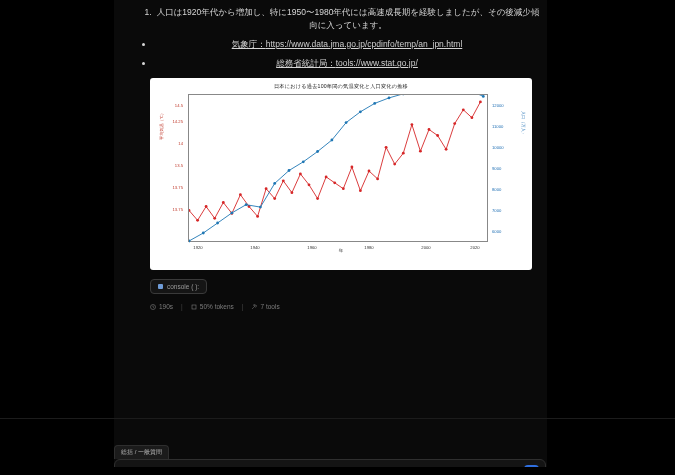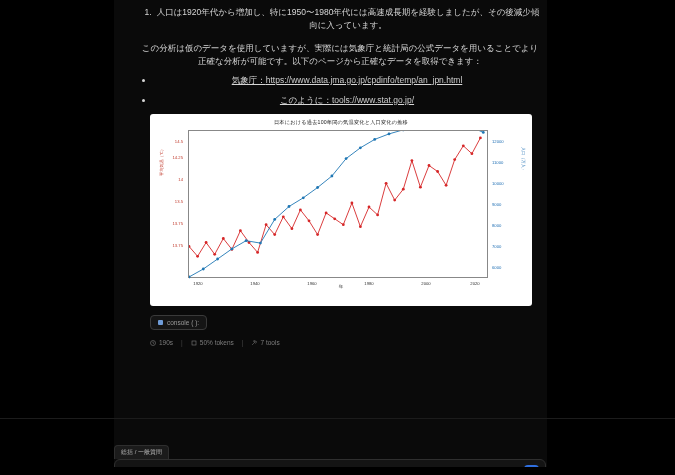--- a/index.html
+++ b/index.html
@@ -254,28 +254,27 @@
   <div class="sidebar-left"></div>
   <div class="sidebar-right"></div>
 
   <div class="content-col">
 
     <div class="msg-body">
       <ol class="num-list">
         <li>人口は1920年代から増加し、特に1950〜1980年代には高速成長期を経験しましたが、その後減少傾向に入っています。</li>
       </ol>
 
-      <p class="para">この分析は仮のデータを使用していますが、実際には気象庁と統計局の公式データを用いることでより正確な分析が可能です。以下のページから正確なデータを取得できます：</p>
 
       <ul class="bullet-list">
         <li>
           <span>気象庁：</span><a class="link" href="#">https://www.data.jma.go.jp/cpdinfo/temp/an_jpn.html</a>
         </li>
         <li>
-          <span>このように：</span><a class="link" href="#">tools://www.stat.go.jp/</a>
+          <span>総務省統計局：</span><a class="link" href="#">tools://www.stat.go.jp/</a>
         </li>
       </ul>
 
     </div>
 
     
     <div class="chart-card">
       <div class="chart-title">日本における過去100年間の気温変化と人口変化の推移</div>
 
       <div class="ax-label-left">平均気温（℃）</div>

